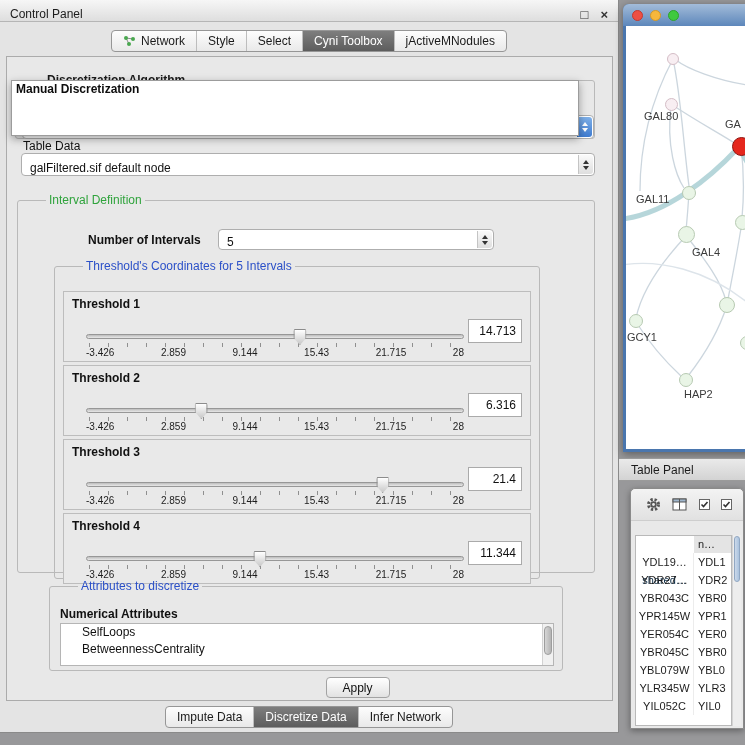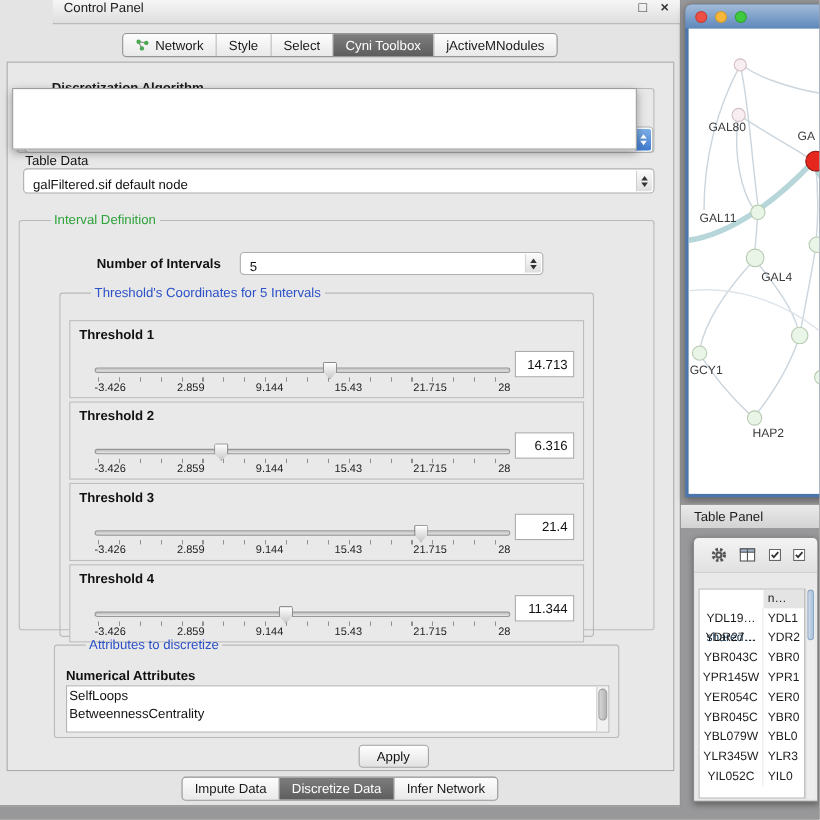--- a/index.html
+++ b/index.html
@@ -3,21 +3,21 @@
 <meta charset="utf-8">
 <style>
   * { box-sizing: border-box; margin: 0; padding: 0; }
   body { font-family: "Liberation Sans", sans-serif; background: #777; }
   .stage { position: relative; width: 745px; height: 745px; background: #98989a; overflow: hidden; }
 
   
   .cp-window { position: absolute; left: 0; top: 0; width: 619px; height: 733px;
     background: #e4e4e4; border-right: 1px solid #8a8a8a; border-bottom: 1px solid #8a8a8a; }
   .cp-titlebar { height: 22px; background: linear-gradient(#f6f6f6,#dedede);
-    border-bottom: 1px solid #b5b5b5; display: flex; align-items: flex-start; padding: 0 10px; margin-left: 48px; }
+    border-bottom: 1px solid #b5b5b5; display: flex; align-items: flex-end; padding: 0 10px; }
   .cp-title { font-size: 12px; color: #1c1c1c; }
   .win-controls { margin-left: auto; display: flex; gap: 12px; color: #333; font-size: 13px; }
   .win-controls span { cursor: default; line-height: 1; }
 
   .tabbar-wrap { display: flex; justify-content: center; padding: 8px 0 6px; }
   .segmented { display: inline-flex; border: 1px solid #969696; border-radius: 4px;
     overflow: hidden; background: linear-gradient(#fdfdfd,#e9e9e9); }
   .segment { font-size: 12px; color: #1a1a1a; padding: 3px 11px; border-right: 1px solid #bdbdbd;
     display: flex; align-items: center; gap: 5px; white-space: nowrap; }
   .segment:last-child { border-right: none; }
@@ -73,21 +73,21 @@
   .scale { position: absolute; left: 0; right: 0; top: 21px; display: flex;
     justify-content: space-between; font-size: 10px; color: #1d1d1d; }
   .value-box { position: absolute; right: 8px; top: 27px; width: 54px; height: 24px;
     background: #fff; border: 1px solid #aaa; font-size: 12px; color: #111;
     display: flex; align-items: center; justify-content: flex-end; padding-right: 5px; }
 
   .attrs-group { left: 42px; top: 522px; width: 514px; height: 92px; }
   .attrs-sub { position: absolute; left: 10px; top: 14px; font-size: 12px; font-weight: bold; color: #111; }
   .attr-list { position: absolute; left: 10px; top: 30px; width: 494px; bottom: 4px;
     background: #fff; border: 1px solid #b5b5b5; overflow: hidden; }
-  .attr-item { font-size: 12px; color: #111; padding: 1px 2px; height: 17px; white-space: nowrap; }
+  .attr-item { font-size: 12px; color: #111; padding: 1px 21px; height: 17px; white-space: nowrap; }
   .list-scroll { position: absolute; right: 0; top: 0; bottom: 0; width: 11px;
     background: #f1f1f1; border-left: 1px solid #d2d2d2; }
   .list-thumb { position: absolute; left: 1px; right: 1px; top: 2px; height: 70%;
     background: linear-gradient(90deg,#d6d6d6,#b4b4b4); border: 1px solid #9d9d9d; border-radius: 5px; }
 
   .apply-btn { position: absolute; left: 50%; transform: translateX(-50%); top: 620px;
     min-width: 64px; height: 21px; background: linear-gradient(#ffffff,#e2e2e2);
     border: 1px solid #a3a3a3; border-radius: 4px; font-size: 12px; color: #111;
     font-family: "Liberation Sans", sans-serif; margin-left: 48px; }
 
@@ -184,20 +184,21 @@
         <legend>Discretization Algorithm</legend>
         <div class="combo algo-combo">
           <span class="stepper blue">
               <i class="arr-up"></i>
               <i class="arr-dn"></i>
             </span>
         </div>
       </fieldset>
 
       <div class="popup">
+        <div class="popup-item bold">Manual Discretization</div>
       </div>
 
       <div class="table-data-label">Table Data</div>
       <div class="combo table-data-combo">
         <span>galFiltered.sif default node</span>
         <span class="stepper">
             <i class="arr-up"></i>
             <i class="arr-dn"></i>
           </span>
       </div>

